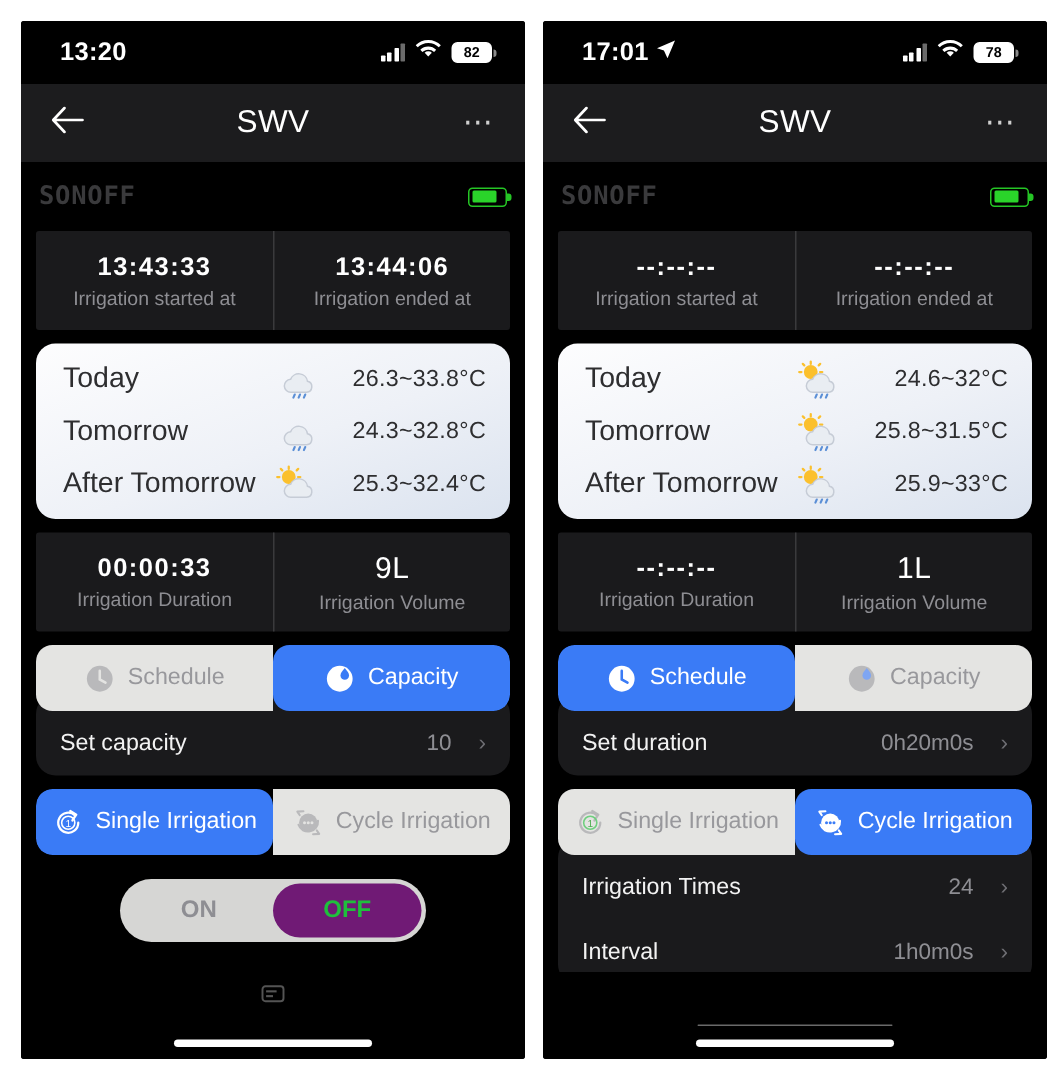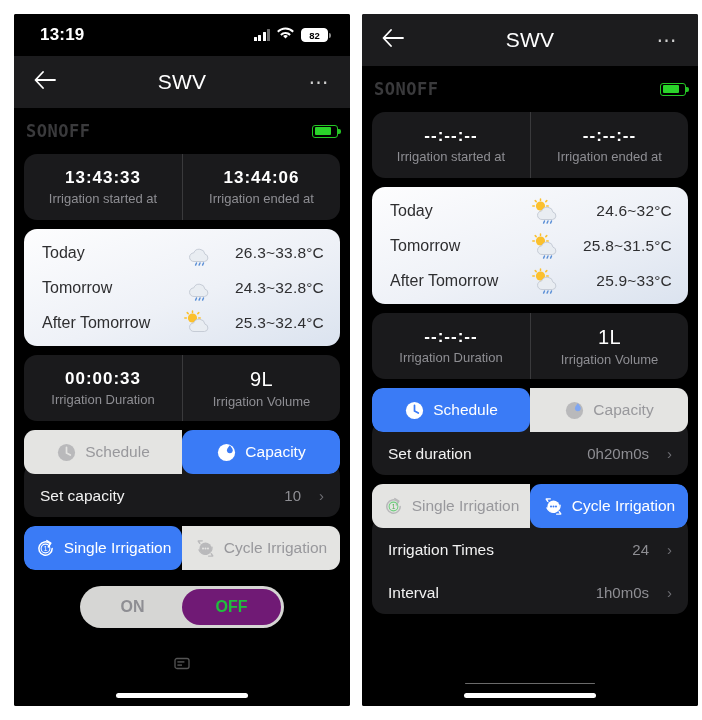--- a/index.html
+++ b/index.html
@@ -131,21 +131,21 @@
   }
   .dev-batt i { display:block; height:100%; width: 78%; background:#2ad42a; border-radius:1px; }
   .dev-batt:after {
     content:""; position:absolute; right:-3.5px; top:3.5px;
     width:2.5px; height:5px; background:#25c525; border-radius:0 2px 2px 0;
   }
 
   
   .statcard {
     background: #1a1a1c;
-    border-radius: 13px;
+    border-radius: 2px;
     display: flex;
     height: 66px;
     flex: 0 0 auto;
     margin-bottom: 9px;
   }
   .stat {
     flex: 1 1 50%;
     display: flex; flex-direction: column;
     align-items: center; justify-content: center;
     gap: 3px;
@@ -160,21 +160,21 @@
     border-radius: 13px;
     background: linear-gradient(160deg, #fdfdfe 0%, #eef1f7 55%, #dbe3ef 100%);
     padding: 6px 16px 6px 18px;
     flex: 0 0 auto;
     margin-bottom: 9px;
   }
   .wrow {
     display: flex; align-items: center;
     height: 35px;
   }
-  .wday { color: #2e2e30; font-size: 16px; flex: 0 0 132px; }
+  .wday { color: #2e2e30; font-size: 19px; flex: 0 0 132px; }
   .wicon { flex: 0 0 46px; display: flex; justify-content: center; }
   .wtemp { flex: 1 1 auto; text-align: right; color: #2e2e30; font-size: 15.5px; letter-spacing: 0.2px; }
 
   
   .segment {
     display: flex;
     height: 44px;
     border-radius: 11px;
     overflow: hidden;
     flex: 0 0 auto;
@@ -251,21 +251,21 @@
 </style>
 </head>
 <body>
 
 <div class="stage">
 
   <div class="phone">
 
     <div class="statusbar">
       <div class="sb-time">
-        <span>13:19</span>
+        <span>13:20</span>
 
       </div>
       <div class="sb-right">
         <span class="bars">
             <i></i>
             <i></i>
             <i></i>
             <i></i>
           </span>
         <span>
@@ -439,20 +439,46 @@
             <rect x="3.4" y="4.2" width="7" height="1.4" fill="#9a9a9a"></rect>
             <rect x="3.4" y="7.4" width="4.6" height="1.4" fill="#9a9a9a"></rect>
           </svg>
       </span>
       <span class="thinline" style="visibility: hidden;"></span>
       <span class="homebar"></span>
     </div>
   </div>
 
   <div class="phone">
+    <div class="statusbar">
+      <div class="sb-time">
+        <span>17:01</span>
+        <span class="loc-arrow"><svg width="14" height="14" viewBox="0 0 14 14">
+              <path d="M13 1 1 6.2l4.6 1.4L8 12.9z" fill="#fff"></path>
+            </svg></span>
+      </div>
+      <div class="sb-right">
+        <span class="bars">
+            <i></i>
+            <i></i>
+            <i></i>
+            <i></i>
+          </span>
+        <span>
+          <svg width="17" height="13" viewBox="0 0 17 13">
+              <path d="M8.5 11.6 6.1 9.1a3.4 3.4 0 0 1 4.8 0z" fill="#fff"></path>
+              <path d="M8.5 7.1c-1.5 0-2.9.6-3.9 1.6L3.2 7.2A7.5 7.5 0 0 1 8.5 5c2 0 3.9.8 5.3 2.2l-1.4 1.5a5.5 5.5 0 0 0-3.9-1.6z" fill="#fff"></path>
+              <path d="M8.5 2.6c-2.7 0-5.2 1.1-7 2.9L.1 4.1A11.9 11.9 0 0 1 8.5.6c3.3 0 6.3 1.3 8.4 3.5L15.5 5.5a9.9 9.9 0 0 0-7-2.9z" fill="#fff"></path>
+            </svg>
+        </span>
+        <span class="batt">
+          <span>78</span>
+        </span>
+      </div>
+    </div>
 
     <div class="navbar">
       <span class="nav-back">
         <svg width="22" height="18" viewBox="0 0 22 18">
             <path d="M9 1 1.5 9 9 17M1.8 9H21" stroke="#fff" stroke-width="1.8" fill="none" stroke-linecap="round" stroke-linejoin="round"></path>
           </svg>
       </span>
       <span class="nav-title">SWV</span>
       <span class="nav-more">⋯</span>
     </div>

